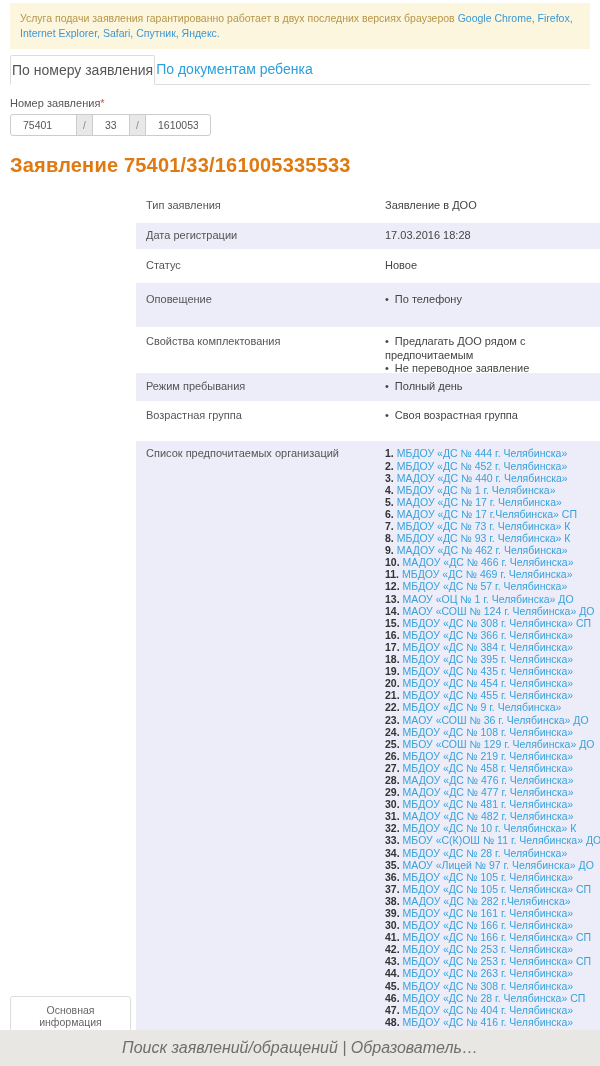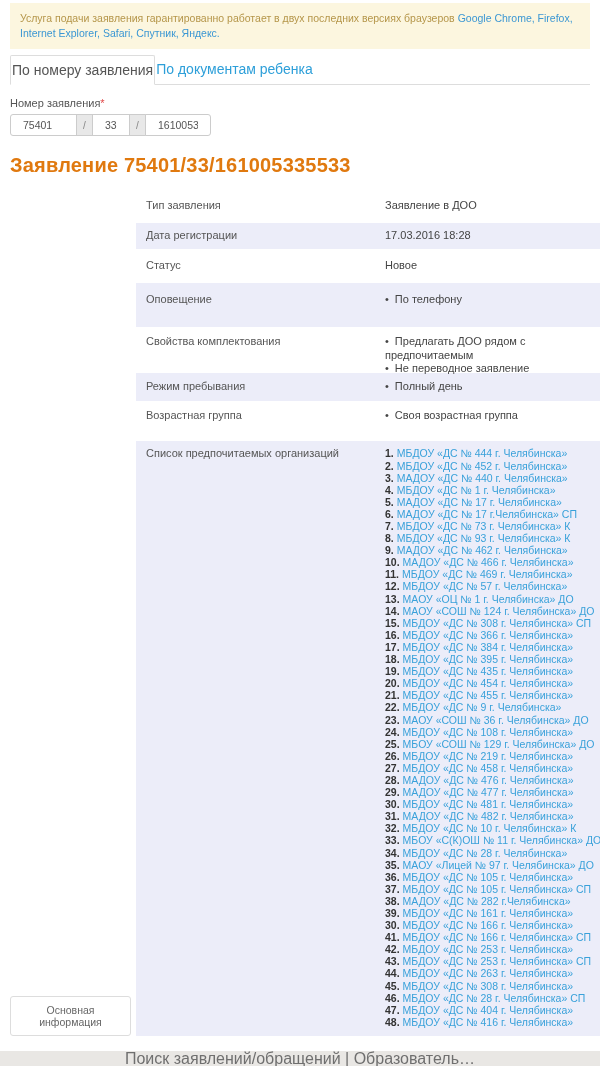--- a/index.html
+++ b/index.html
@@ -87,23 +87,24 @@
   .r7{height:40px;padding-top:8px;}  .r8{padding-top:6px; padding-bottom:8px;}
   ul.bullets { list-style:none; }
   ul.bullets li { font-size:11px; color:#444; line-height:13.5px; }
   ul.bullets li::before { content:"•"; margin-right:6px; color:#444; }
   .org-list { }
   .org-item { font-size:10.5px; line-height:12.1px; white-space:nowrap; }
   .org-item .num { font-weight:bold; color:#333; margin-right:3px; }
   .org-item a { color:#39a1da; text-decoration:none; }
   
   .bottom-bar {
-    position:absolute; left:0; right:0; bottom:0; height:15px;
+    position:absolute; left:0; right:0; bottom:0; height:36px;
     background:#e9e7e4; display:flex; align-items:center; justify-content:center;
     cursor:pointer;
+    font-style:italic;
   }
   .bottom-bar span { font-size:16px; color:#6f6f6f; }
 </style>
 </head>
 <body>
 
 <div class="screen">
 
 
   <div class="notice">

